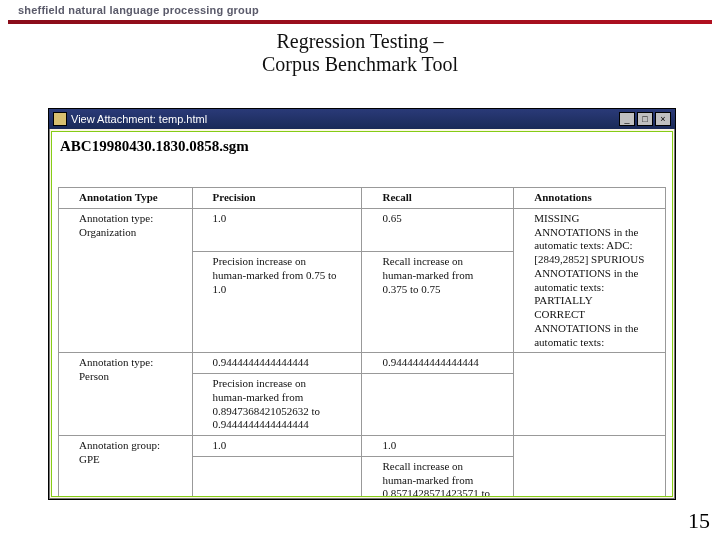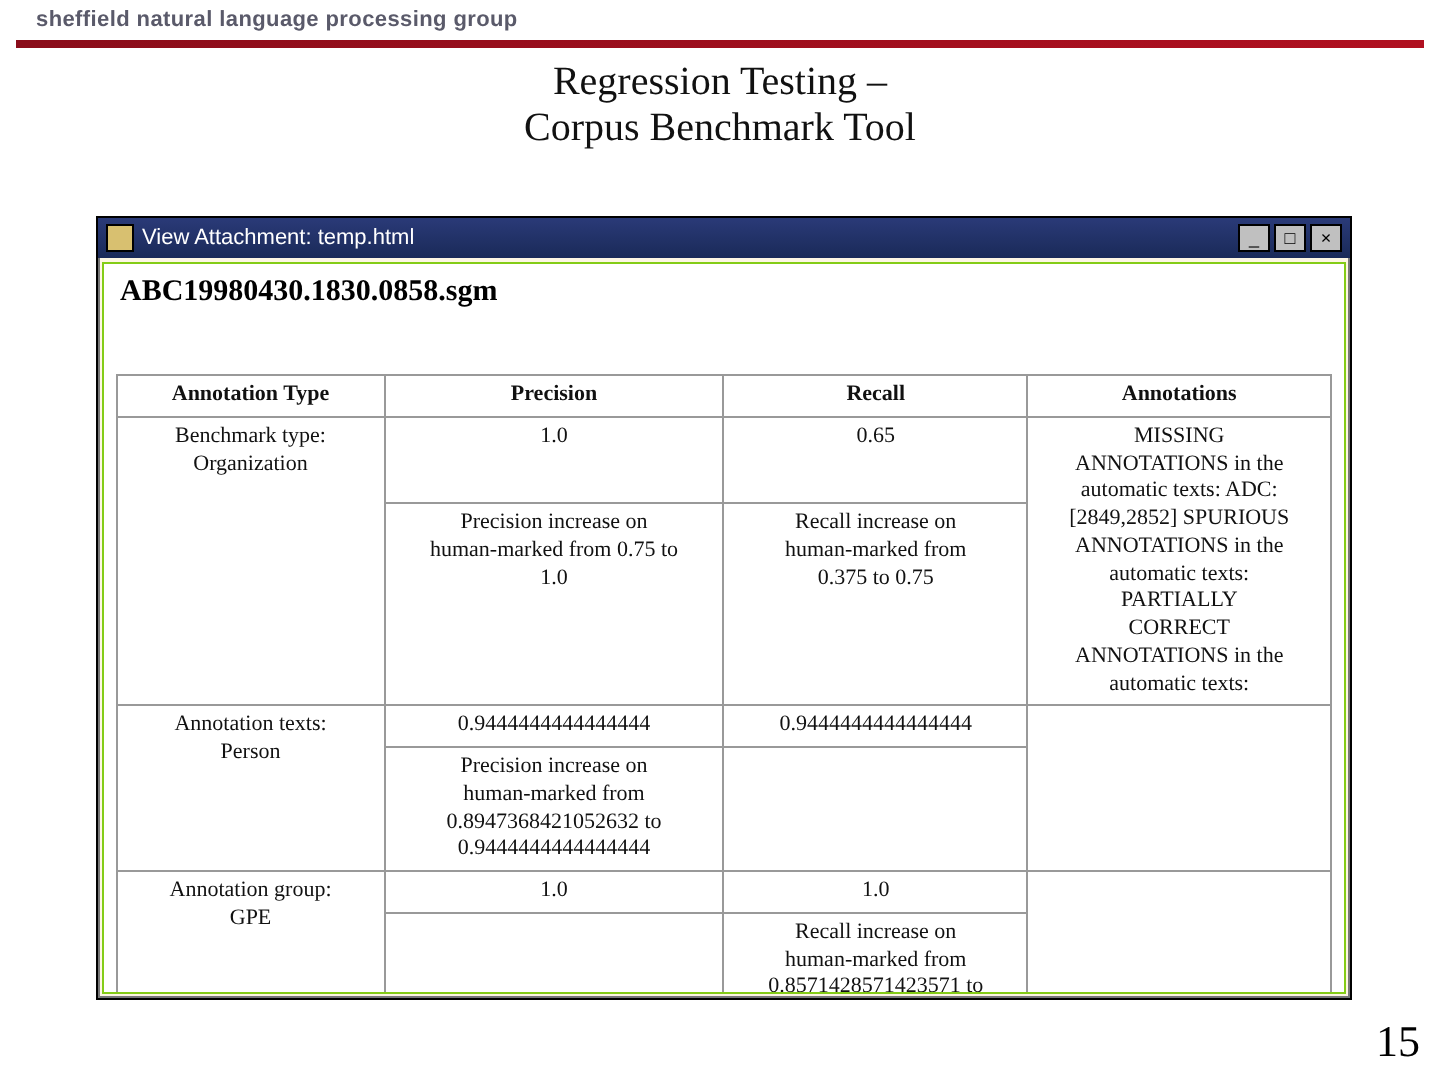--- a/index.html
+++ b/index.html
@@ -87,21 +87,21 @@
     margin: 0 6px;
     border-collapse: collapse;
     table-layout: fixed;
     font-family: "Times New Roman", serif;
     font-size: 11px;
     color: #111;
   }
   .tbl th, .tbl td {
     border: 1px solid #999;
     padding: 3px 20px;
-    text-align: center;
+    text-align: left;
     vertical-align: top;
     line-height: 1.25;
     word-wrap: break-word;
     margin-left: 25px;
   }
   .tbl th {
     font-weight: bold;
     background: #fff;
   }
   .tbl col.c1 { width: 22%; }
@@ -155,32 +155,32 @@
         <tr>
           <th>Annotation Type</th>
           <th>Precision</th>
           <th>Recall</th>
           <th>Annotations</th>
         </tr>
       </thead>
       <tbody>
 
         <tr>
-          <td rowspan="2">Benchmark type: Organization</td>
+          <td rowspan="2">Annotation type: Organization</td>
           <td>1.0</td>
           <td>0.65</td>
           <td rowspan="2">MISSING ANNOTATIONS in the automatic texts: ADC: [2849,2852] SPURIOUS ANNOTATIONS in the automatic texts: PARTIALLY CORRECT ANNOTATIONS in the automatic texts:</td>
         </tr>
         <tr>
           <td>Precision increase on human-marked from 0.75 to 1.0</td>
           <td>Recall increase on human-marked from 0.375 to 0.75</td>
         </tr>
 
         <tr>
-          <td rowspan="2">Annotation texts: Person</td>
+          <td rowspan="2">Annotation type: Person</td>
           <td>0.9444444444444444</td>
           <td>0.9444444444444444</td>
           <td rowspan="2"></td>
         </tr>
         <tr>
           <td>Precision increase on human-marked from 0.8947368421052632 to 0.9444444444444444</td>
           <td></td>
         </tr>
 
         <tr>

